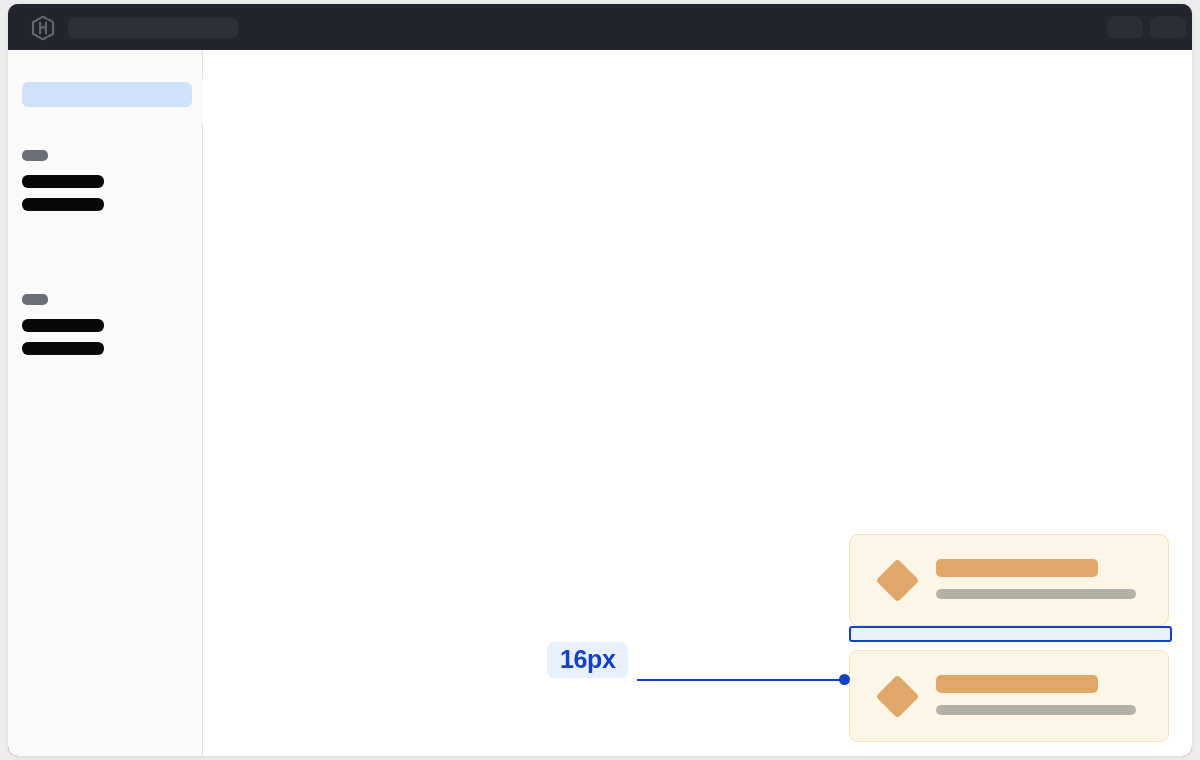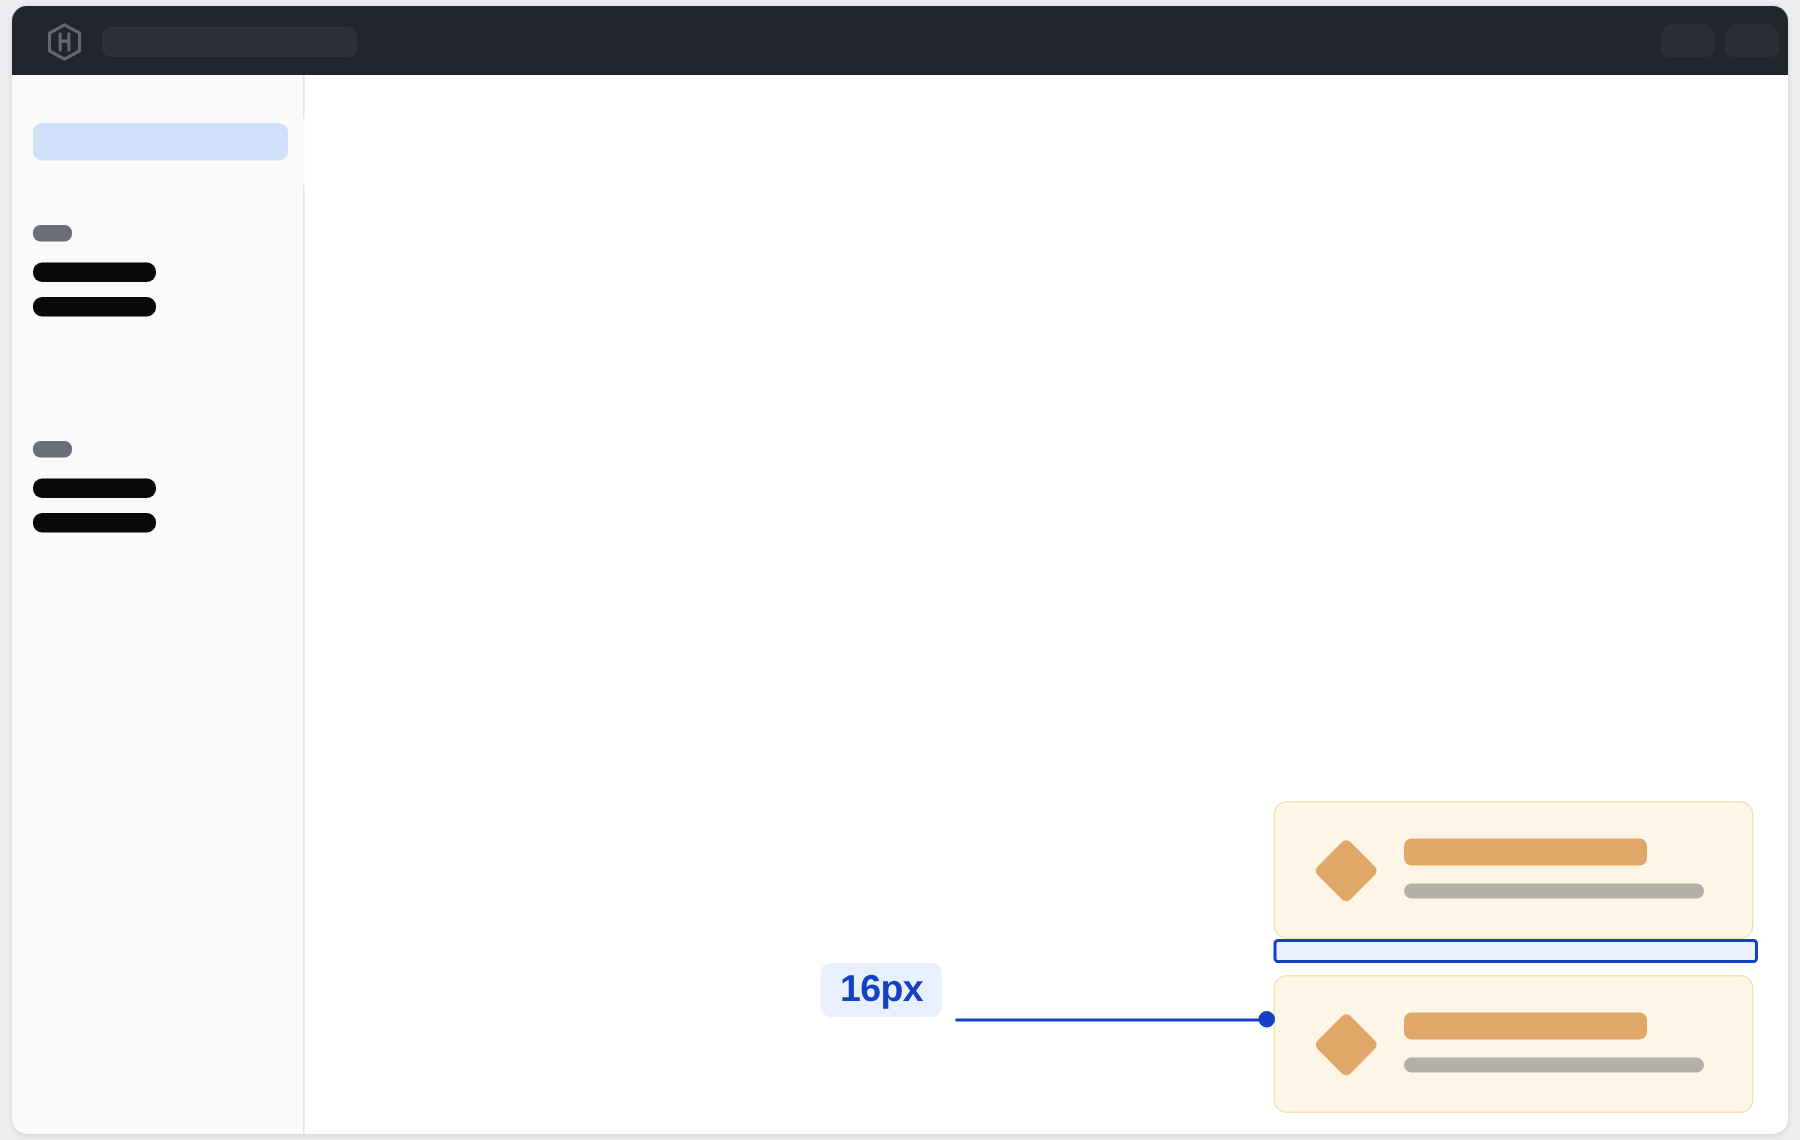--- a/index.html
+++ b/index.html
@@ -12,21 +12,21 @@
     font-family: "Liberation Sans", sans-serif;
   }
 
   
   .app-window {
     position: absolute;
     left: 8px;
     top: 4px;
     width: 1184px;
     height: 752px;
-    background: #c4b5fd;
+    background: #be185d;
     border-radius: 10px;
     overflow: hidden;
     box-shadow: 0 1px 4px rgba(0,0,0,0.10);
   }
 
   
   .topbar {
     position: absolute;
     left: 0; top: 0;
     width: 1184px;

